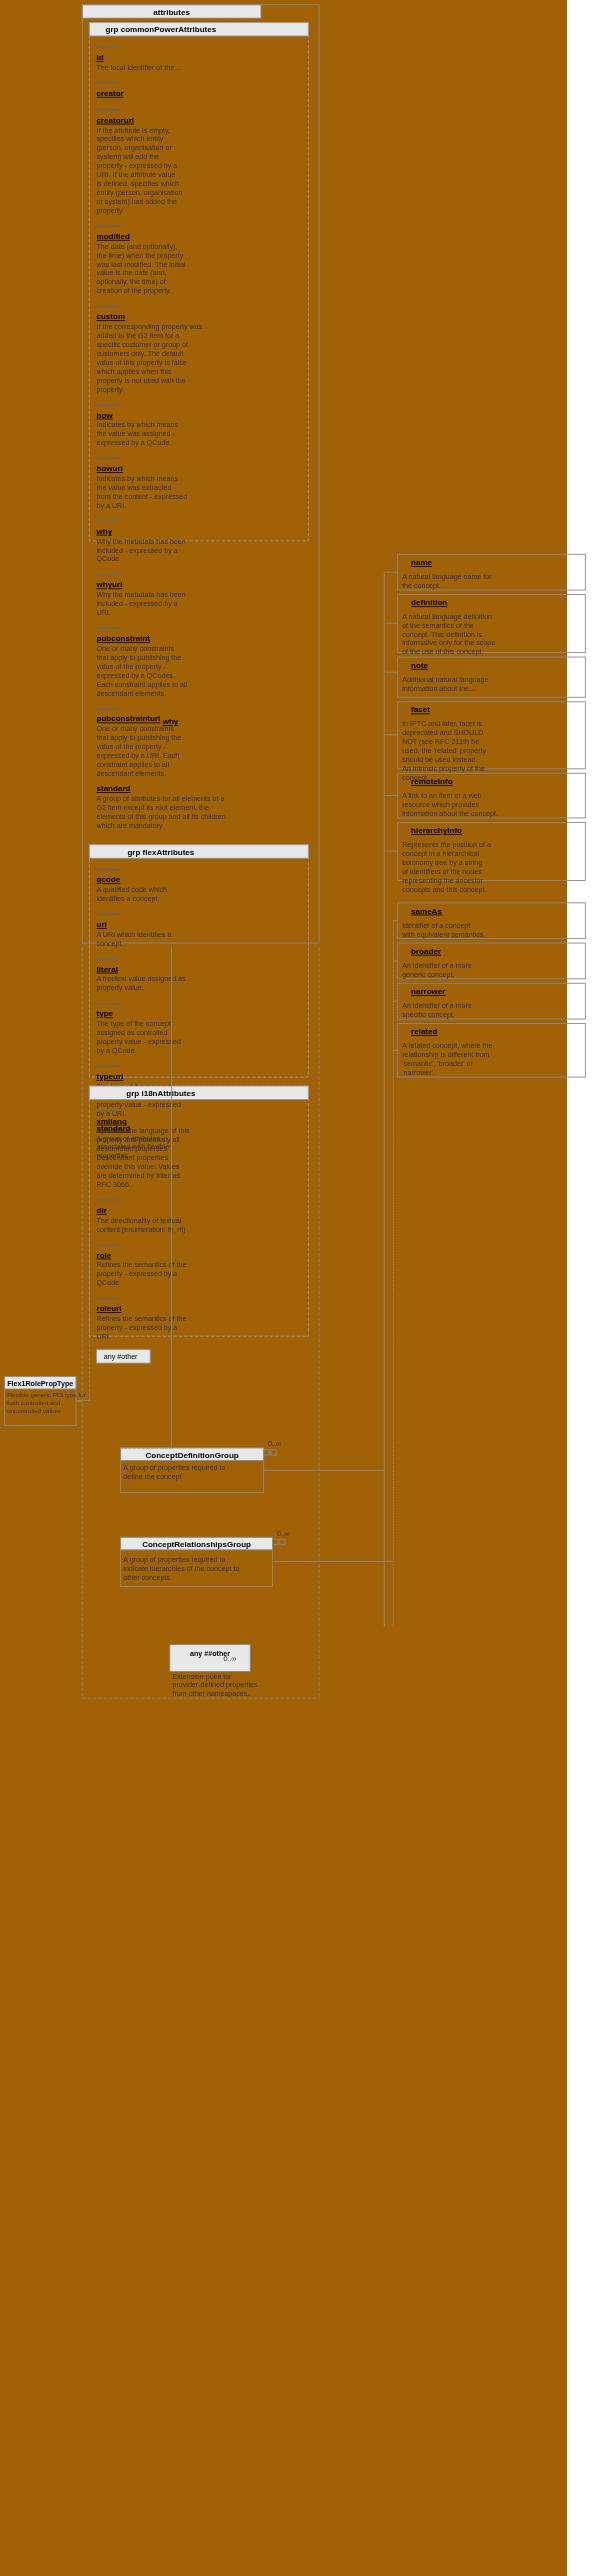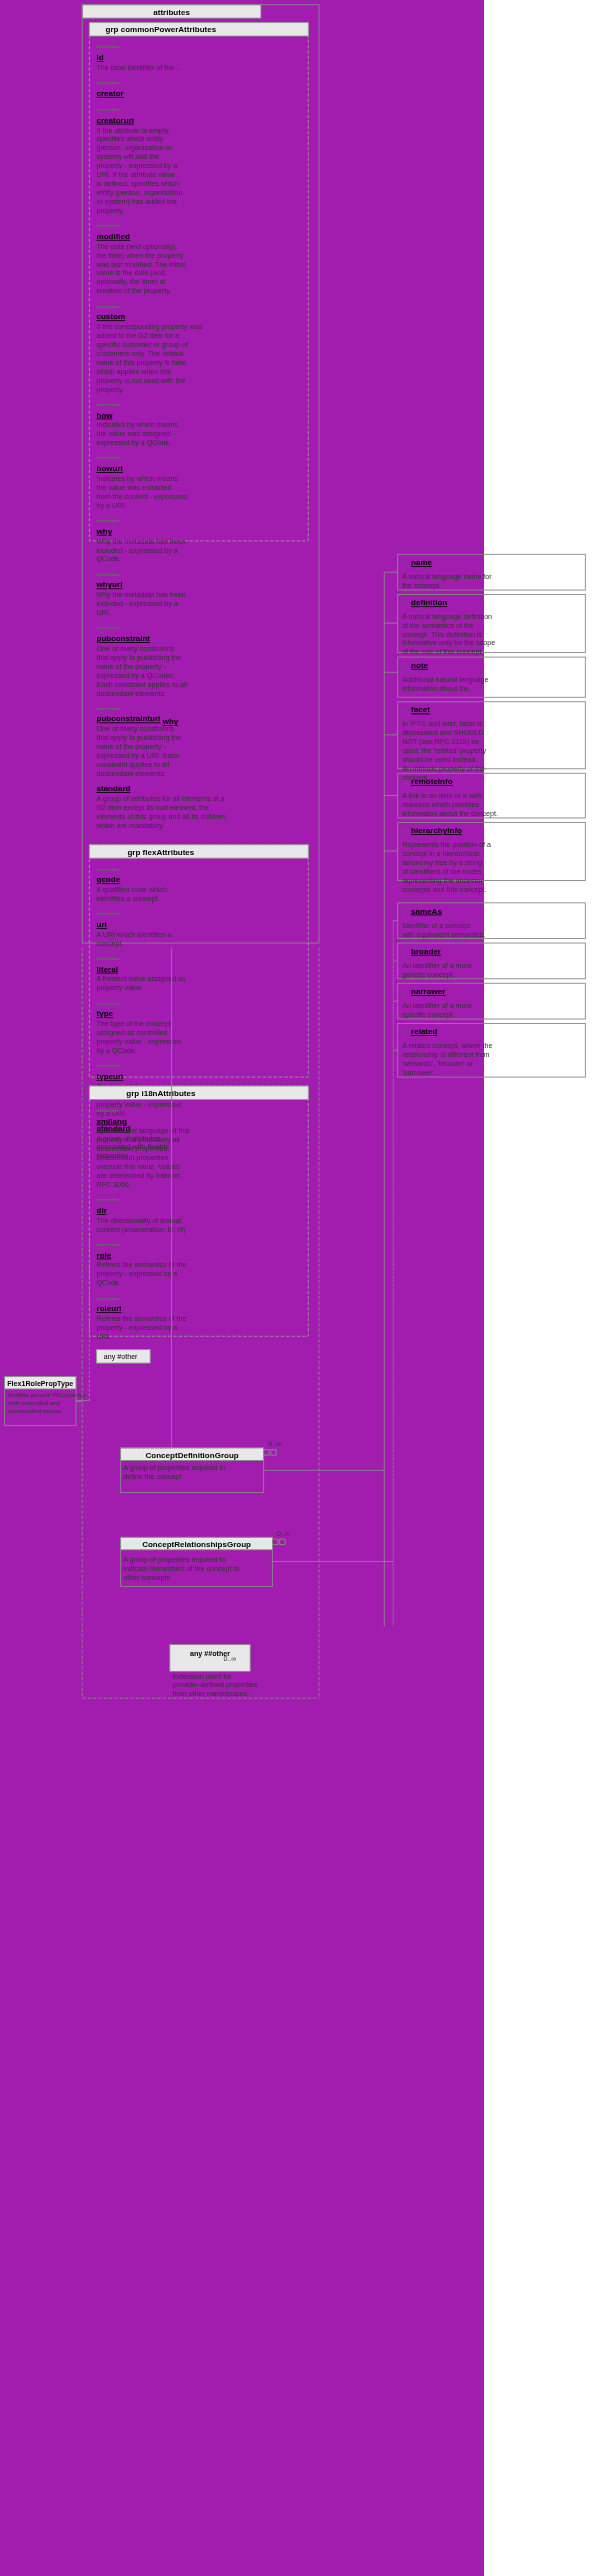--- a/index.html
+++ b/index.html
@@ -5,24 +5,24 @@
     * { box-sizing: border-box; margin: 0; padding: 0; }
     body {
       font-family: Arial, sans-serif;
       font-size: 9px;
       background: #fff;
       color: #000;
       width: 605px;
     }
 
     .diagram-container {
-      width: 484px;
+      width: 567px;
       min-height: 2576px;
       position: relative;
-      background: #a21caf;
+      background: #a16207;
       padding: 12px;
     }
 
     
     svg.connector-svg {
       position: absolute;
       left: 0;
       top: 0;
       width: 605px;
       height: 2576px;

